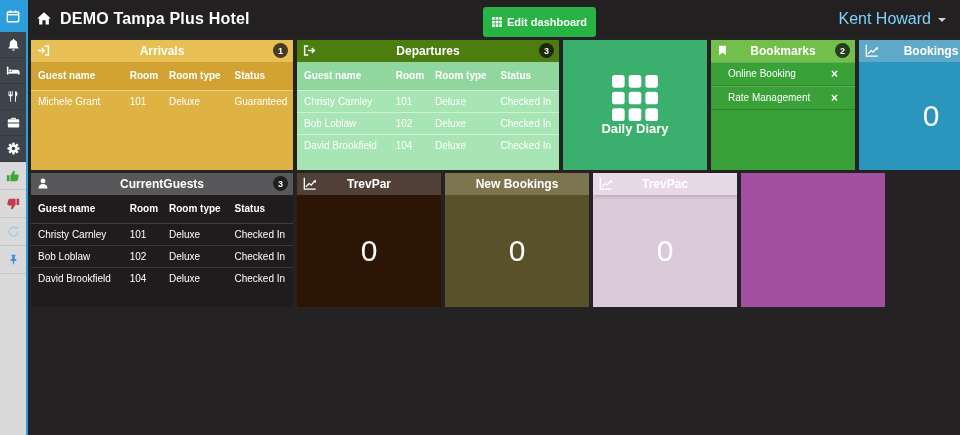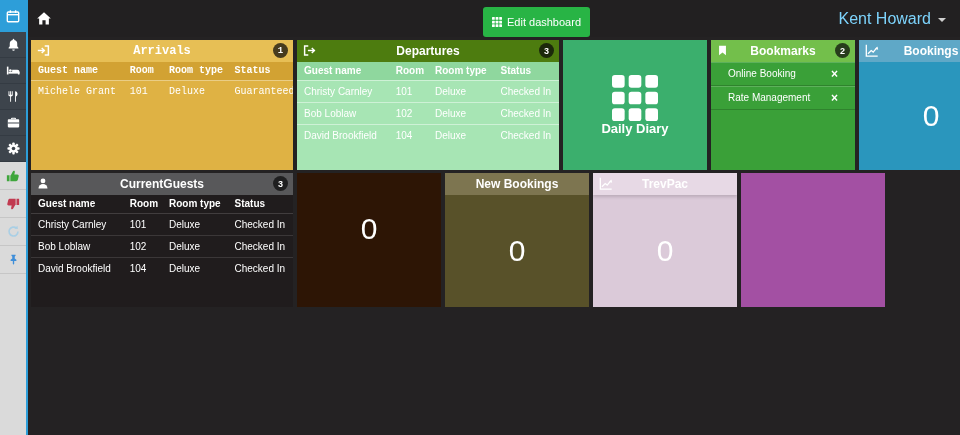--- a/index.html
+++ b/index.html
@@ -6,21 +6,21 @@
   html,body { width:960px; height:435px; overflow:hidden; background:#242223;
     font-family:"Liberation Sans", sans-serif; }
 
   
   .topbar { position:absolute; left:28px; top:0; right:0; height:37px;
     background:#222021; display:flex; align-items:center; }
   .topbar-title { display:flex; align-items:center; gap:8px; margin-left:8px;
     color:#fff; font-size:16px; font-weight:bold; letter-spacing:.2px; }
   .edit-btn { position:absolute; left:455px; top:7px; height:22px;
     background:#28b445; border:none; border-radius:3px; color:#fff;
-    font-size:11px; font-weight:normal; padding:15px 9px; display:flex;
+    font-size:11px; font-weight:bold; padding:15px 9px; display:flex;
     align-items:center; gap:5px; cursor:pointer; font-family:inherit; }
   .topbar-user { position:absolute; right:14px; top:0; height:37px;
     display:flex; align-items:center; gap:7px; color:#7dd3fc; font-size:16px;
     cursor:pointer; }
   .caret { width:0; height:0; border-left:4px solid transparent;
     border-right:4px solid transparent; border-top:4px solid #cfcfcf;
     margin-top:3px; }
 
   
   .sidebar { position:absolute; left:0; top:0; width:28px; height:435px;
@@ -40,26 +40,26 @@
   .tile-header { height:22px; display:flex; align-items:center;
     justify-content:center; font-size:12px; font-weight:bold; position:relative; }
   .tile-header .hicon { position:absolute; left:6px; top:4px; }
   .badge { position:absolute; right:5px; top:3px; width:15px; height:15px;
     border-radius:50%; background:rgba(10,10,10,.72); color:#fff; font-size:9px;
     display:flex; align-items:center; justify-content:center; font-weight:bold; }
 
   table { width:100%; border-collapse:collapse; table-layout:fixed; }
   th, td { text-align:left; font-size:10px; color:#fff; padding:0 0 0 7px;
     white-space:nowrap; overflow:hidden; }
-  th { height:18px; font-weight:bold; }
+  th { height:28px; font-weight:bold; }
   td { height:22px; }
   col.c1{width:35%} col.c2{width:15%} col.c3{width:25%} col.c4{width:25%}
 
   
-  .t-arrivals { background:#dfb244;font-family:Liberation Mono, monospace; }
+  .t-arrivals { background:#dfb244; }
   .t-arrivals .tile-header { background:#e7bf55; }
   .t-arrivals thead tr { background:#d2a233; }
   .t-arrivals tbody tr { border-top:1px solid rgba(255,255,255,.35); }
 
   
   .t-departures { background:#a7e5b4; }
   .t-departures .tile-header { background:#4d7c0f; }
   .t-departures thead tr { background:#8fd79e; }
   .t-departures tbody tr { border-top:1px solid rgba(255,255,255,.45); }
 
@@ -215,20 +215,21 @@
   </div>
 </div>
 
 <div class="topbar">
   <div class="topbar-title">
     <span>
       <svg width="16" height="15" viewBox="0 0 16 16">
           <path fill="#fff" d="M8 1.2 15.3 8h-2.1v6.5H9.7V9.8H6.3v4.7H2.8V8H.7z"></path>
         </svg>
     </span>
+    <span>DEMO Tampa Plus Hotel</span>
   </div>
   <button class="edit-btn">
     <span>
       <svg width="10" height="10" viewBox="0 0 16 16">
           <g fill="#fff">
             <rect x="0" y="0" width="4.4" height="4.4" rx="0.8"></rect>
             <rect x="5.8" y="0" width="4.4" height="4.4" rx="0.8"></rect>
             <rect x="11.6" y="0" width="4.4" height="4.4" rx="0.8"></rect>
             <rect x="0" y="5.8" width="4.4" height="4.4" rx="0.8"></rect>
             <rect x="5.8" y="5.8" width="4.4" height="4.4" rx="0.8"></rect>
@@ -447,41 +448,53 @@
             <td>104</td>
             <td>Deluxe</td>
             <td>Checked In</td>
           </tr>
         </tbody>
       </table>
     </div>
 
 
     <div class="tile w1 h2 t-trevpar">
-      <div class="stat-body">0</div>
-    </div>
-
-    <div class="tile w1 h2 t-newbookings">
-      <div class="tile-header">
-        <span>New Bookings</span>
-      </div>
-      <div class="stat-body">0</div>
-    </div>
-
-    <div class="tile w1 h2 t-trevpac">
-      <div class="tile-header" style="color:#fff;">
+      <div class="tile-header">
         <span class="hicon">
           <svg width="14" height="13" viewBox="0 0 16 16">
               <g fill="none" stroke="#fff" stroke-width="1.6">
                 <path d="M1 1v14h14"></path>
                 <path d="M3 12l4-4 2.5 2L14 4.5"></path>
               </g>
               <path fill="#fff" d="M14.8 3.2 15.6 7l-3.6-.8z"></path>
             </svg>
         </span>
+        <span>TrevPar</span>
+      </div>
+      <div class="stat-body">0</div>
+    </div>
+
+    <div class="tile w1 h2 t-newbookings">
+      <div class="tile-header">
+        <span>New Bookings</span>
+      </div>
+      <div class="stat-body">0</div>
+    </div>
+
+    <div class="tile w1 h2 t-trevpac">
+      <div class="tile-header" style="color:#fff;">
+        <span class="hicon">
+          <svg width="14" height="13" viewBox="0 0 16 16">
+              <g fill="none" stroke="#fff" stroke-width="1.6">
+                <path d="M1 1v14h14"></path>
+                <path d="M3 12l4-4 2.5 2L14 4.5"></path>
+              </g>
+              <path fill="#fff" d="M14.8 3.2 15.6 7l-3.6-.8z"></path>
+            </svg>
+        </span>
         <span>TrevPac</span>
       </div>
       <div class="stat-body" style="color:#fff;">0</div>
     </div>
 
     <div class="tile w1 h2 t-purple"></div>
   </div>
 </div>
 
 </body></html>

